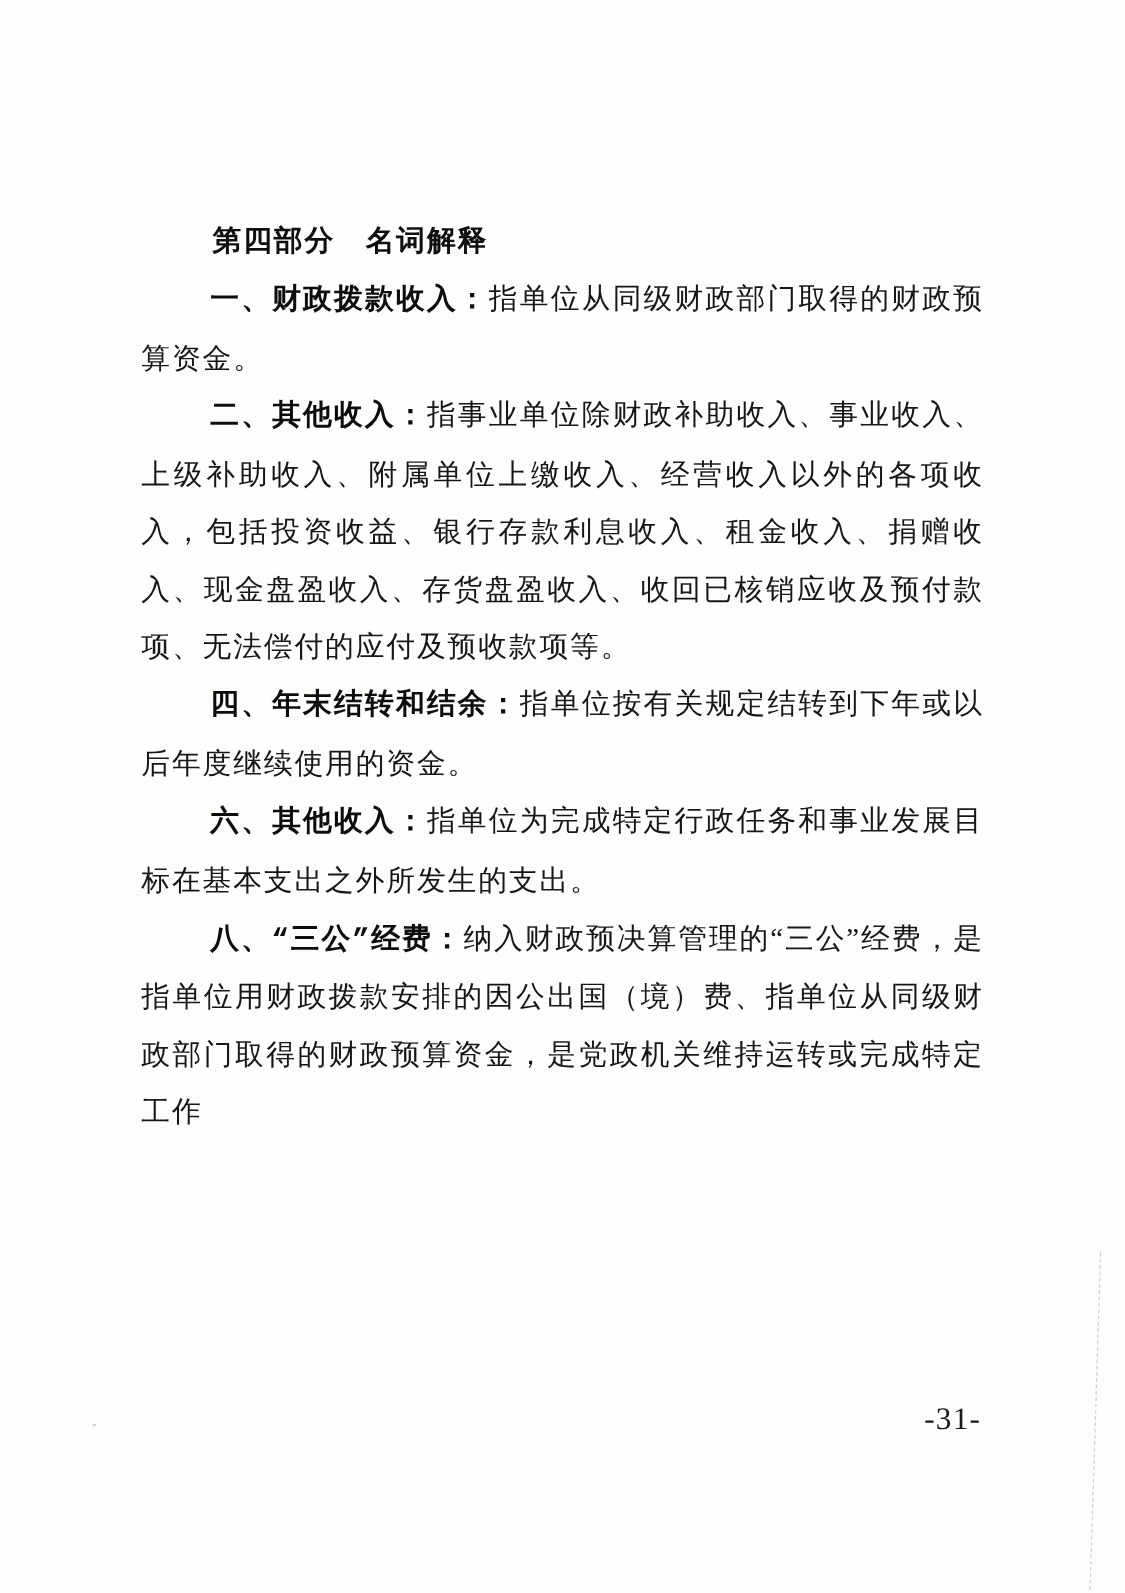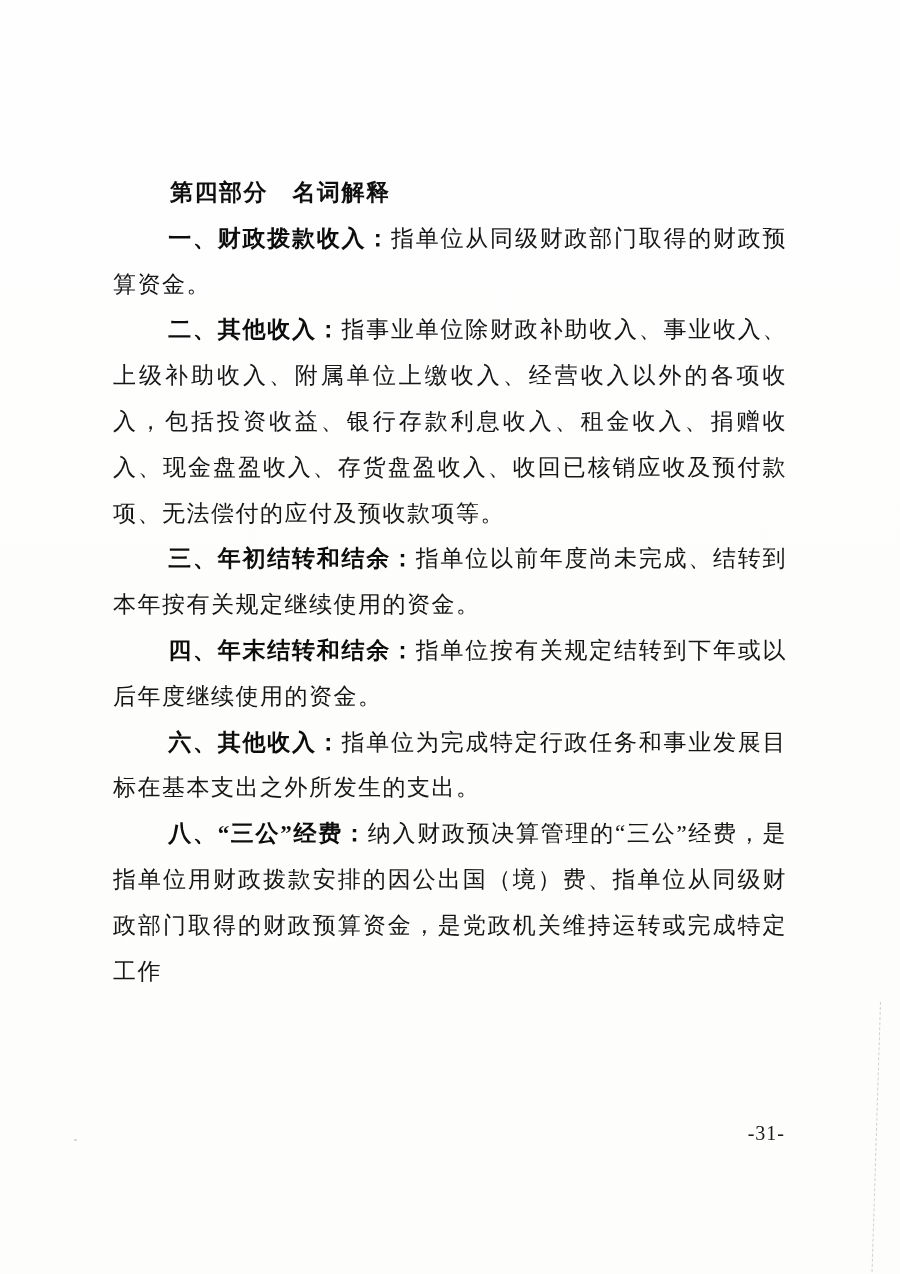--- a/index.html
+++ b/index.html
@@ -42,31 +42,31 @@
     color: #0f0f0f;
   }
   .term-para {
     margin: 0;
     text-indent: 2.4em;
     text-align: justify;
     text-align-last: left;
   }
   .term-name {
     font-weight: bold;
-    font-family: Liberation Serif, serif;
+    font-family: Liberation Mono, monospace;
     color: #0d0d0d;
   }
   .term-definition {
     color: #161616;
   }
   .page-number {
     position: absolute;
     right: 115px;
     top: 1122px;
-    font-size: 20px;
+    font-size: 25px;
     letter-spacing: 1px;
     color: #1a1a1a;
     font-family: "Liberation Serif", "DejaVu Serif", serif;
     text-align: center;
   }
   .scan-artifact-line {
     position: absolute;
     left: 880px;
     top: 1002px;
     height: 270px;
@@ -95,23 +95,20 @@
     <h1 class="doc-title">第四部分　名词解释</h1>
 
     <p class="term-para">
       <span class="term-name">一、财政拨款收入：</span><span class="term-definition">指单位从同级财政部门取得的财政预算资金。</span>
     </p>
 
     <p class="term-para">
       <span class="term-name">二、其他收入：</span><span class="term-definition">指事业单位除财政补助收入、事业收入、上级补助收入、附属单位上缴收入、经营收入以外的各项收入，包括投资收益、银行存款利息收入、租金收入、捐赠收入、现金盘盈收入、存货盘盈收入、收回已核销应收及预付款项、无法偿付的应付及预收款项等。</span>
     </p>
 
-    <p class="term-para">
-      <span class="term-name">三、年初结转和结余：</span><span class="term-definition">指单位以前年度尚未完成、结转到本年按有关规定继续使用的资金。</span>
-    </p>
 
     <p class="term-para">
       <span class="term-name">四、年末结转和结余：</span><span class="term-definition">指单位按有关规定结转到下年或以后年度继续使用的资金。</span>
     </p>
 
 
     <p class="term-para">
       <span class="term-name">六、其他收入：</span><span class="term-definition">指单位为完成特定行政任务和事业发展目标在基本支出之外所发生的支出。</span>
     </p>
 

